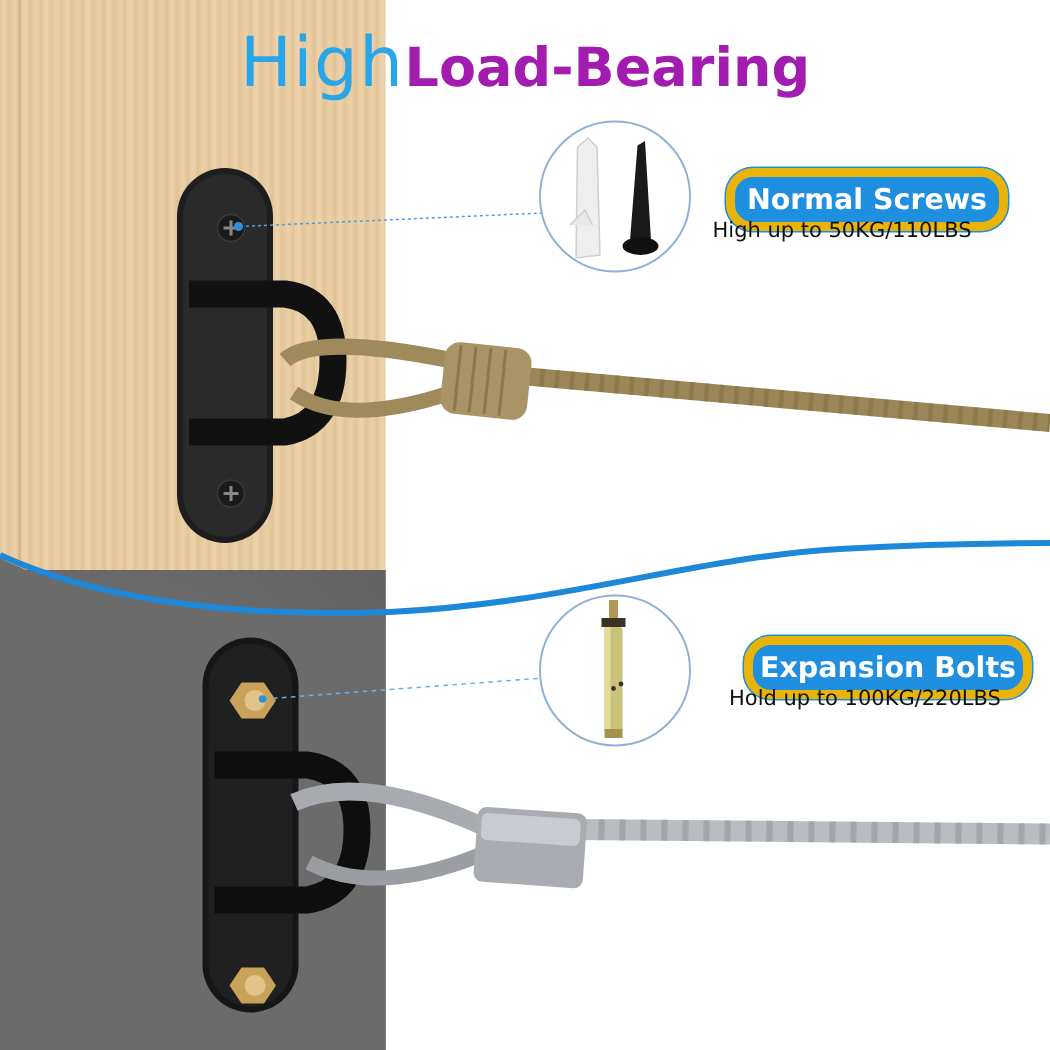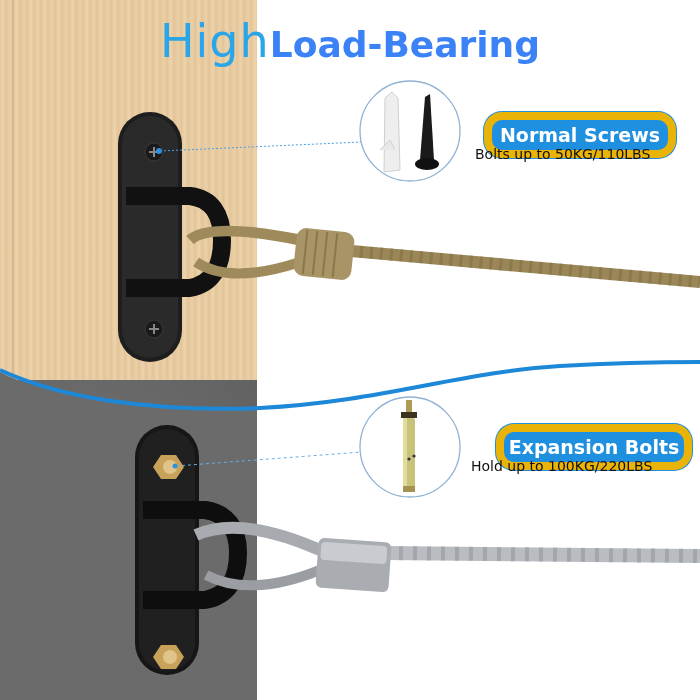--- a/index.html
+++ b/index.html
@@ -5,27 +5,27 @@
   html,body{margin:0;padding:0;}
   body{width:700px;height:700px;position:relative;overflow:hidden;background:#ffffff;font-family:"DejaVu Sans","Liberation Sans",sans-serif;}
   .wood{position:absolute;left:0;top:0;width:257px;height:410px;
     background:repeating-linear-gradient(90deg,#e6c9a0 0px,#edd3ad 3px,#e3c498 6px,#ead0a8 10px,#e1c293 14px);}
   .wood-edge{position:absolute;left:12px;top:0;width:2px;height:400px;background:#cdae82;opacity:.6;}
   .concrete{position:absolute;left:0;top:380px;width:257px;height:320px;background:#6d6d6d;
     background-image:radial-gradient(circle at 30% 40%,#787878 0,#6a6a6a 40%,#5f5f5f 100%);}
   svg.art{position:absolute;left:0;top:0;}
   .title{position:absolute;top:14px;left:0;width:700px;text-align:center;white-space:nowrap;}
   .title .big{font-size:46px;font-weight:normal;color:#2aa6e8;letter-spacing:1px;}
-  .title .small{font-size:36px;font-weight:bold;color:#3b82f6;margin-left:0;}
-  .pill{position:absolute;background:#1f8fe0;color:#fff;font-weight:bold;border-radius:18px;text-align:center;border:8px solid #eab308;box-shadow:0 0 0 1px #1f8fe0;}
+  .title .small{font-size:36px;font-weight:bold;color:#a21caf;margin-left:0;}
+  .pill{position:absolute;background:#1f8fe0;color:#fff;font-weight:bold;border-radius:18px;text-align:center;border:6px solid #eab308;box-shadow:0 0 0 1px #1f8fe0;}
   .pill1{left:484px;top:112px;width:176px;height:30px;line-height:30px;font-size:19px;}
   .pill2{left:496px;top:424px;width:180px;height:30px;line-height:30px;font-size:19px;}
   .cap{position:absolute;font-size:14px;color:#111;white-space:nowrap;}
   .cap1{left:475px;top:146px;}
-  .cap2{left:471px;top:458px;}
+  .cap2{left:486px;top:458px;}
 </style>
 </head>
 <body>
 
 <div class="wood"></div>
 <div class="wood-edge"></div>
 <div class="concrete"></div>
 
 <svg class="art" width="700" height="700" viewBox="0 0 700 700">
 
@@ -106,16 +106,16 @@
       <rect x="403" y="486" width="12" height="6" fill="#a89250"></rect>
     </g>
   </g>
 </svg>
 
 <div class="title">
   <span class="big">High</span><span class="small">Load-Bearing</span>
 </div>
 
 <div class="pill pill1">Normal Screws</div>
-<div class="cap cap1">Bolts up to 50KG/110LBS</div>
+<div class="cap cap1">High up to 50KG/110LBS</div>
 
 <div class="pill pill2">Expansion Bolts</div>
 <div class="cap cap2">Hold up to 100KG/220LBS</div>
 
 </body></html>

